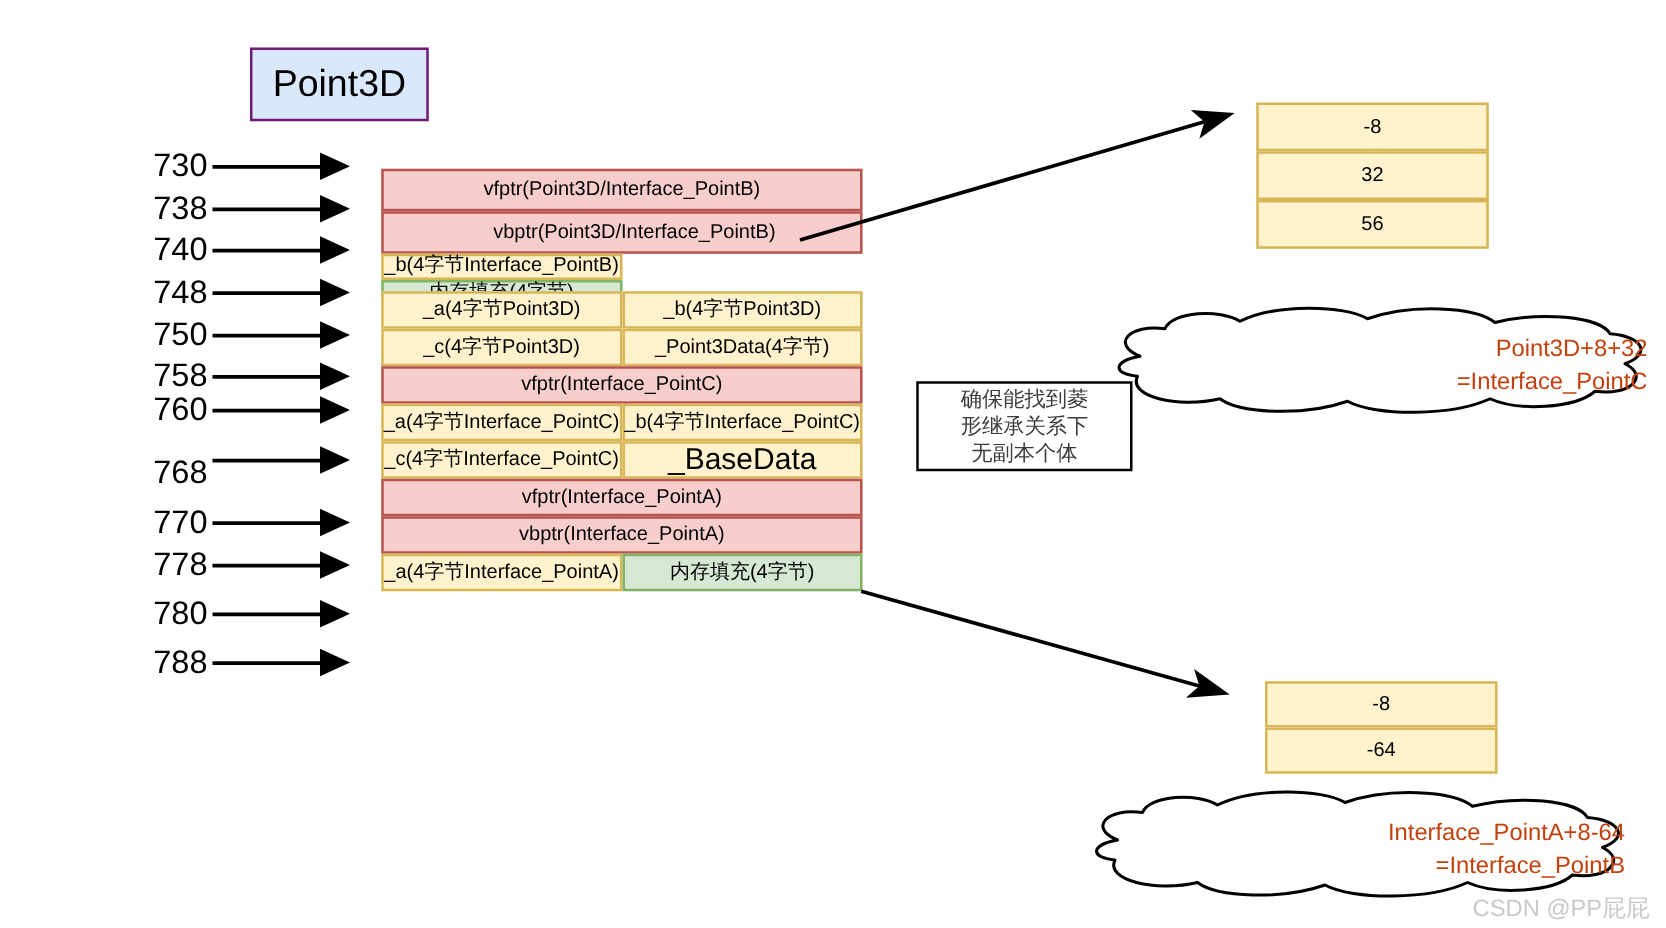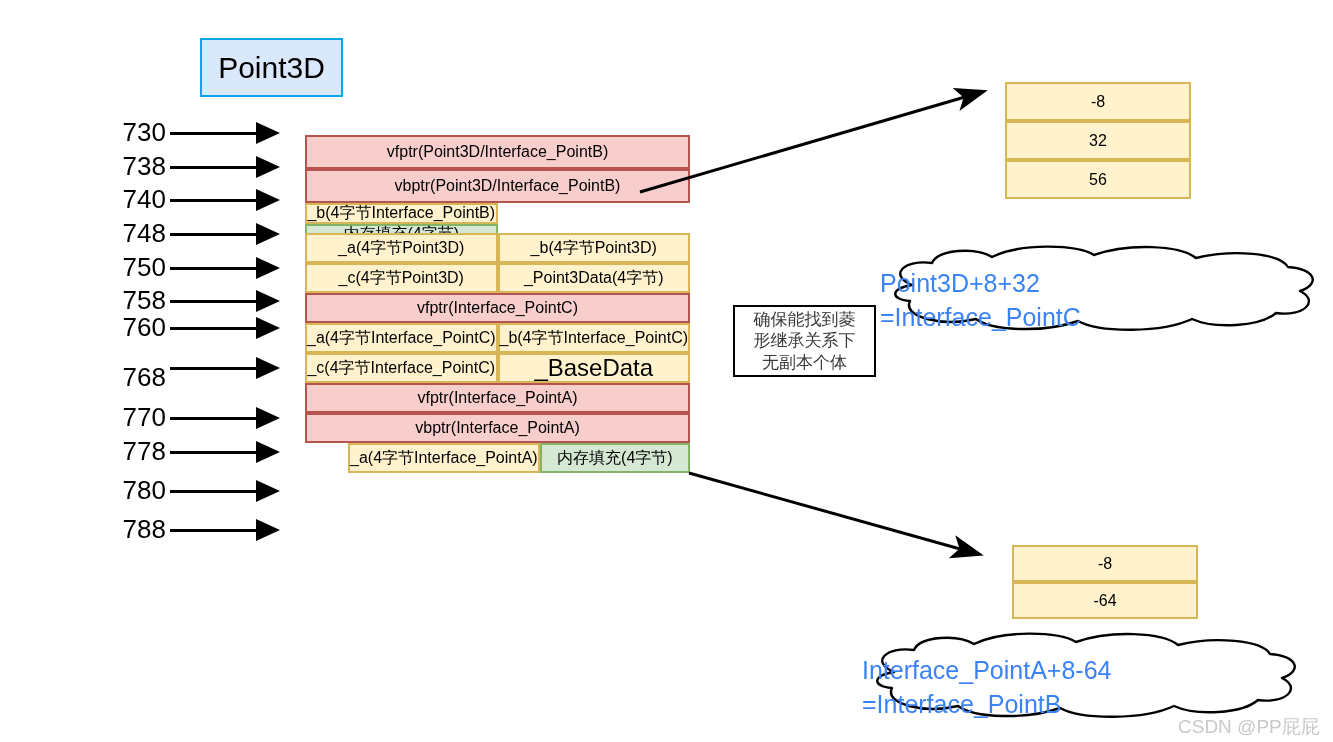--- a/index.html
+++ b/index.html
@@ -16,21 +16,21 @@
     width: 1333px;
     height: 742px;
     background: #ffffff;
     overflow: hidden;
   }
   .abs { position: absolute; box-sizing: border-box; }
 
   
   .class-box {
     background: #dae8fc;
-    border: 2px solid #0ea5e9;
+    border: 2px solid #701a75;
     display: flex;
     align-items: center;
     justify-content: center;
     font-size: 30px;
     color: #000;
   }
 
   
   .offset-label {
     font-size: 26px;
@@ -92,24 +92,24 @@
     line-height: 1.25;
     color: #3b3b3b;
     text-align: center;
   }
 
   
   .cloud-wrap { }
   .cloud-text {
     position: absolute;
     left: 0; right: 0;
-    text-align: left;
-    font-size: 25px;
+    text-align: right;
+    font-size: 19px;
     line-height: 1.35;
-    color: #3b82f6;
+    color: #c2410c;
     white-space: pre-line;
   }
 
   
   .watermark {
     font-size: 19px;
     color: #c9c9c9;
     white-space: nowrap;
   }
 
@@ -193,21 +193,21 @@
         <div class="cell yellow" style="width: 50%; height: 100%;">_c(4字节Interface_PointC)</div>
         <div class="cell yellow big" style="width: 50%; height: 100%;">_BaseData</div>
       </div>
       <div class="mem-row" style="height: 30px;">
         <div class="cell pink" style="width: 100%; height: 100%;">vfptr(Interface_PointA)</div>
       </div>
       <div class="mem-row" style="height: 30px;">
         <div class="cell pink" style="width: 100%; height: 100%;">vbptr(Interface_PointA)</div>
       </div>
       <div class="mem-row" style="height: 30px;">
-        <div class="cell yellow" style="width: 50%; height: 100%; margin-left: 43px;">_a(4字节Interface_PointA)</div>
+        <div class="cell yellow" style="width: 50%; height: 100%;">_a(4字节Interface_PointA)</div>
         <div class="cell green" style="width: 50%; height: 100%;">内存填充(4字节)</div>
       </div>
     </div>
 
   <svg class="abs" style="left:0; top:0; width:1333px; height:742px; pointer-events:none;">
     <defs>
       <marker id="ah" markerWidth="12" markerHeight="12" refX="9" refY="4" orient="auto" markerUnits="strokeWidth">
         <path d="M0,0 L11,4 L0,8 L2.6,4 z" fill="#000"></path>
       </marker>
     </defs>
@@ -219,21 +219,21 @@
       <div class="vb-cell" style="height: 39px;">-8</div>
       <div class="vb-cell" style="height: 39px;">32</div>
       <div class="vb-cell" style="height: 39px;">56</div>
     </div>
 
   <div class="abs" id="vbtable-bottom" style="left:1012px; top:545px; width:186px;">
       <div class="vb-cell" style="height: 37px;">-8</div>
       <div class="vb-cell" style="height: 37px;">-64</div>
     </div>
 
-  <div class="abs note-box" style="left:733px; top:305px; width:143px; height:72px;">
+  <div class="abs note-box" style="left:733px; top:305px; width:173px; height:72px;">
     <span>确保能找到菱</span>
     <span>形继承关系下</span>
     <span>无副本个体</span>
   </div>
 
   <div class="abs cloud-wrap" style="left:880px; top:245px; width:438px; height:86px;">
     <svg style="position:absolute; left:0; top:0; width:438px; height:86px;" viewBox="0 0 438 86" preserveAspectRatio="none">
       <path d="M32,40 C8,30 24,14 52,18 C58,4 96,2 112,12 C140,-2 196,-1 214,10
                C248,-2 300,0 316,13 C352,4 400,8 408,22 C434,24 442,38 420,46
                C440,56 424,72 396,68 C380,82 334,84 312,74 C282,88 220,88 198,76

